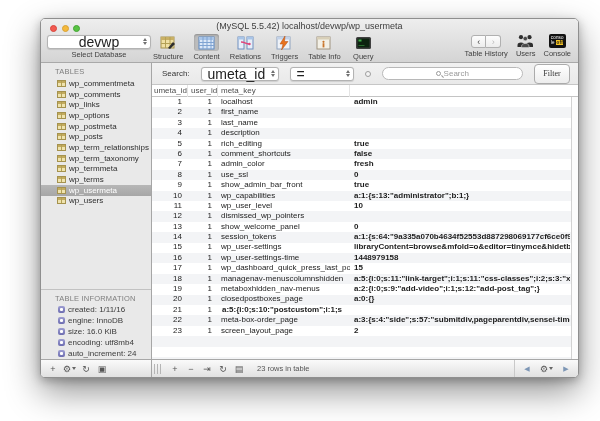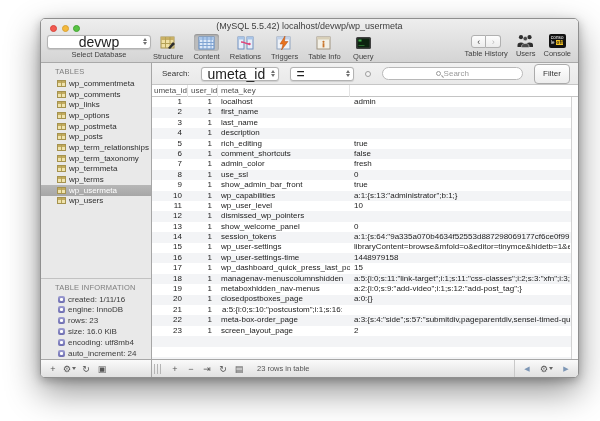--- a/index.html
+++ b/index.html
@@ -82,36 +82,36 @@
   .filterbar { height:22px; flex:0 0 22px; background:linear-gradient(#f1f1f1,#e9e9e9); border-bottom:1px solid #c6c6c6;
     display:flex; align-items:center; padding:0 8px 0 10px; gap:11px; font-size:8px; color:#333; }
   .fp1 { width:78px; padding-left:6px; }
   .fp2 { width:64px; padding-left:6px; }
   .plus-circle { width:6px; height:6px; border-radius:50%; border:1px solid #9e9e9e; background:#f4f4f4; flex:0 0 6px; }
   .searchfield { flex:1; height:13px; border:1px solid #b8b8b8; border-radius:7px; background:#fff;
     display:flex; align-items:center; justify-content:center; gap:3px; color:#9a9a9a; }
   .mag { width:5px; height:5px; border:1px solid #9a9a9a; border-radius:50%; position:relative; flex:0 0 5px; }
   .mag:after { content:""; position:absolute; left:4px; top:4px; width:3px; height:1px; background:#9a9a9a; transform:rotate(45deg); }
   .filter-btn { width:36px; height:20px; border:1px solid #ababab; border-radius:4px;
-    background:linear-gradient(#fff,#ededed); font-size:8px; color:#333; display:flex; align-items:center; justify-content:center; }
+    background:linear-gradient(#fff,#ededed); font-size:8px; color:#333; display:flex; align-items:center; justify-content:center;font-family:Liberation Serif, serif; }
 
   
   .grid-header { height:12px; flex:0 0 12px; background:#fff; border-bottom:1px solid #c4c4c4;
     display:grid; grid-template-columns:36px 30px 132px 1fr; font-size:8px; color:#4d4d4d; }
   .grid-header div { line-height:11px; padding-left:3px; border-right:1px solid #e4e4e4; overflow:hidden; white-space:nowrap; }
   .grid-header div:first-child { padding-left:2px; }
   .grid-header div:last-child { border-right:none; padding-left:4px;margin-top:44px; }
 
   .grid-rows { flex:1; overflow:hidden; position:relative;
     background:repeating-linear-gradient(to bottom,#fff 0 10.4px,#f3f4f6 10.4px 20.8px); }
   .grid-row { height:10.4px; display:grid; grid-template-columns:36px 30px 132px 1fr; font-size:8px; color:#1c1c1c; }
   .grid-row div { line-height:10.4px; overflow:hidden; white-space:nowrap; }
   .c-num { text-align:right; padding-right:6px; }
   .c-key { padding-left:3px; }
-  .c-val { padding-left:4px; margin-right:8px; }
+  .c-val { padding-left:4px; margin-right:8px;font-weight:bold; }
 
   .vscroll { position:absolute; right:0; top:34px; bottom:18px; width:7px; background:#fcfcfc; border-left:1px solid #d2d2d2; }
 
   .main-toolbar { height:18px; flex:0 0 18px; border-top:1px solid #a8a8a8;
     background:linear-gradient(#fafafa,#e1e1e1); display:flex; align-items:center; font-size:9px; color:#555; }
   .drag-handle { width:9px; height:10px; margin:0 4px 0 2px;
     background:repeating-linear-gradient(to right,#b5b5b5 0 1px,transparent 1px 3px); }
   .rowcount { font-size:7.5px; color:#555; margin-left:10px; white-space:nowrap; }
   .mt-right { margin-left:auto; display:flex; align-items:center; border-left:1px solid #c9c9c9; height:100%; padding:0 4px; gap:3px; }
   .pg-arrow { color:#7d96b5; font-size:7px; }
@@ -322,24 +322,20 @@
           <div class="sb-info-item">
             <span class="info-icon"></span>
             <span>created: 1/11/16</span>
           </div>
 
           <div class="sb-info-item">
             <span class="info-icon"></span>
             <span>engine: InnoDB</span>
           </div>
 
-          <div class="sb-info-item">
-            <span class="info-icon"></span>
-            <span>rows: 23</span>
-          </div>
 
           <div class="sb-info-item">
             <span class="info-icon"></span>
             <span>size: 16.0 KiB</span>
           </div>
 
           <div class="sb-info-item">
             <span class="info-icon"></span>
             <span>encoding: utf8mb4</span>
           </div>

